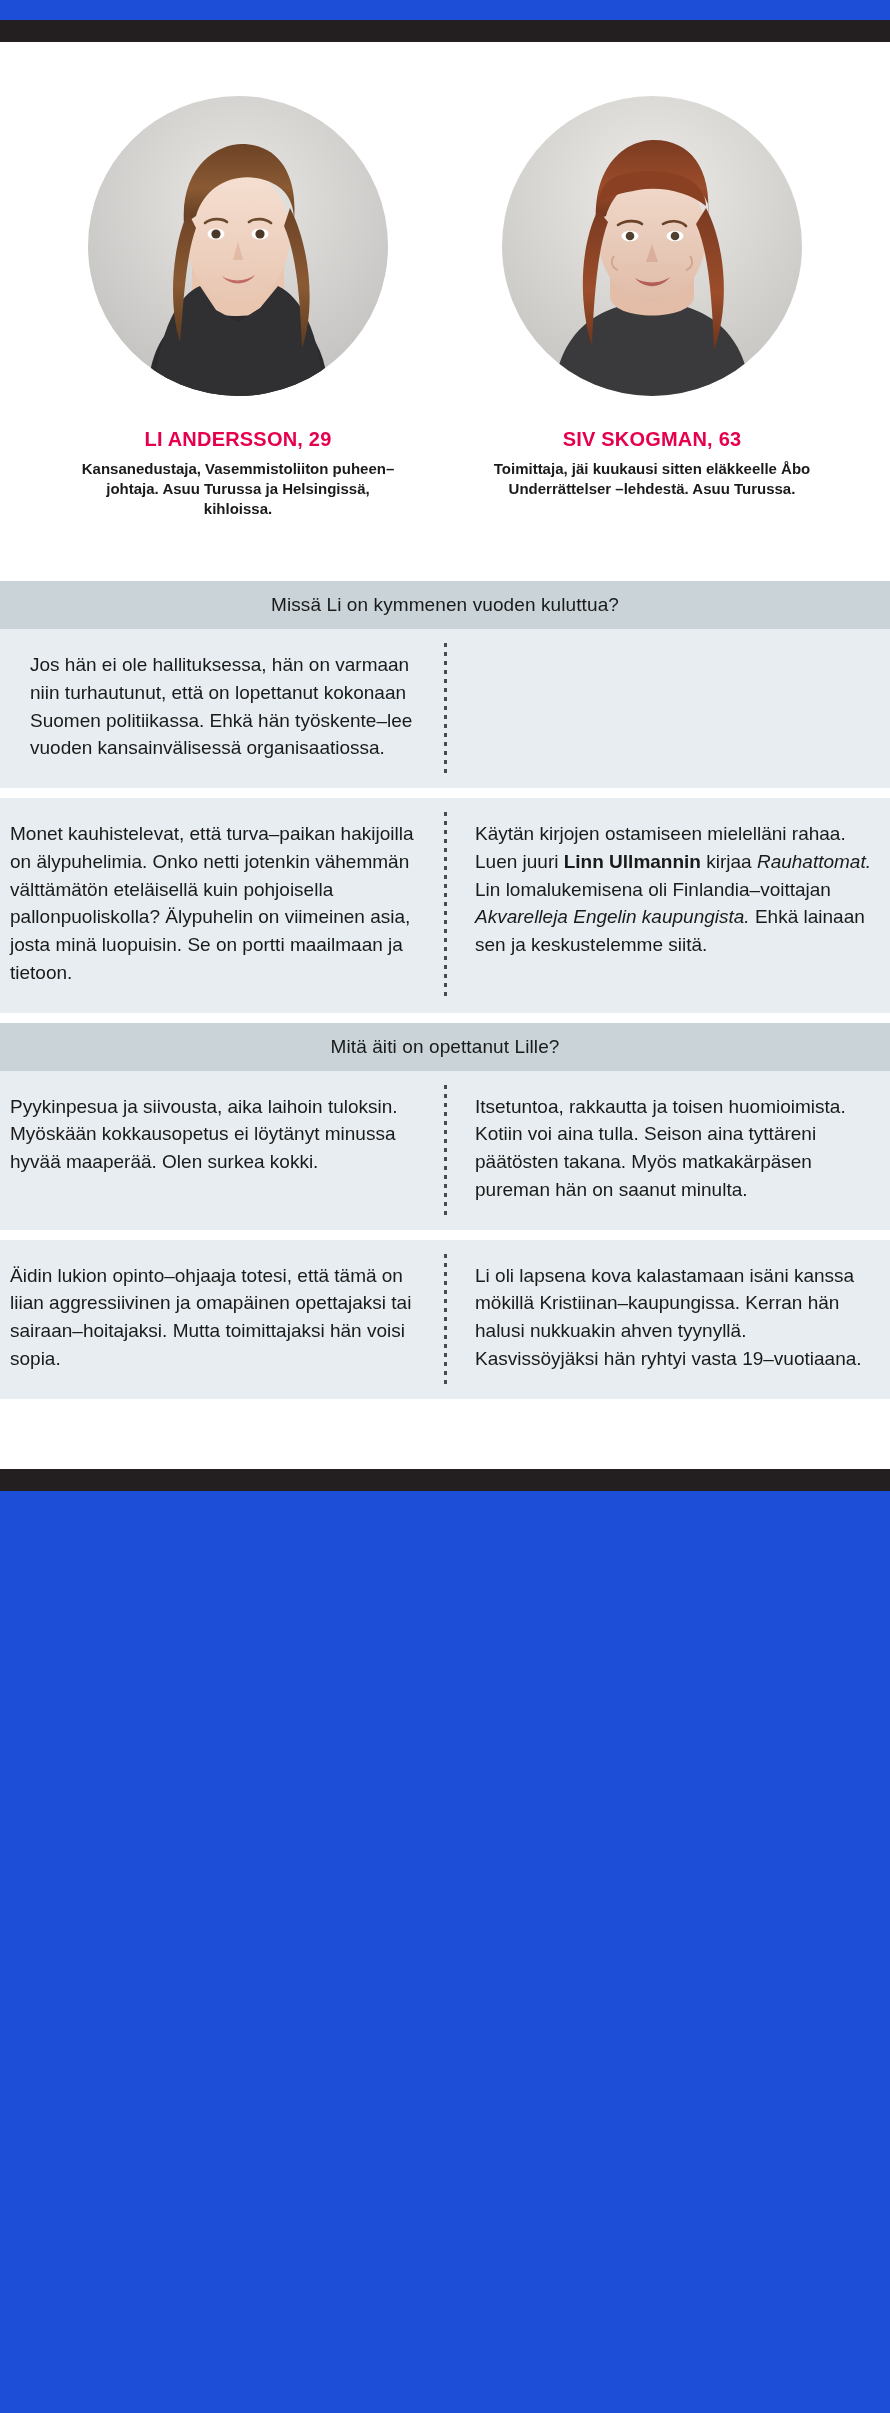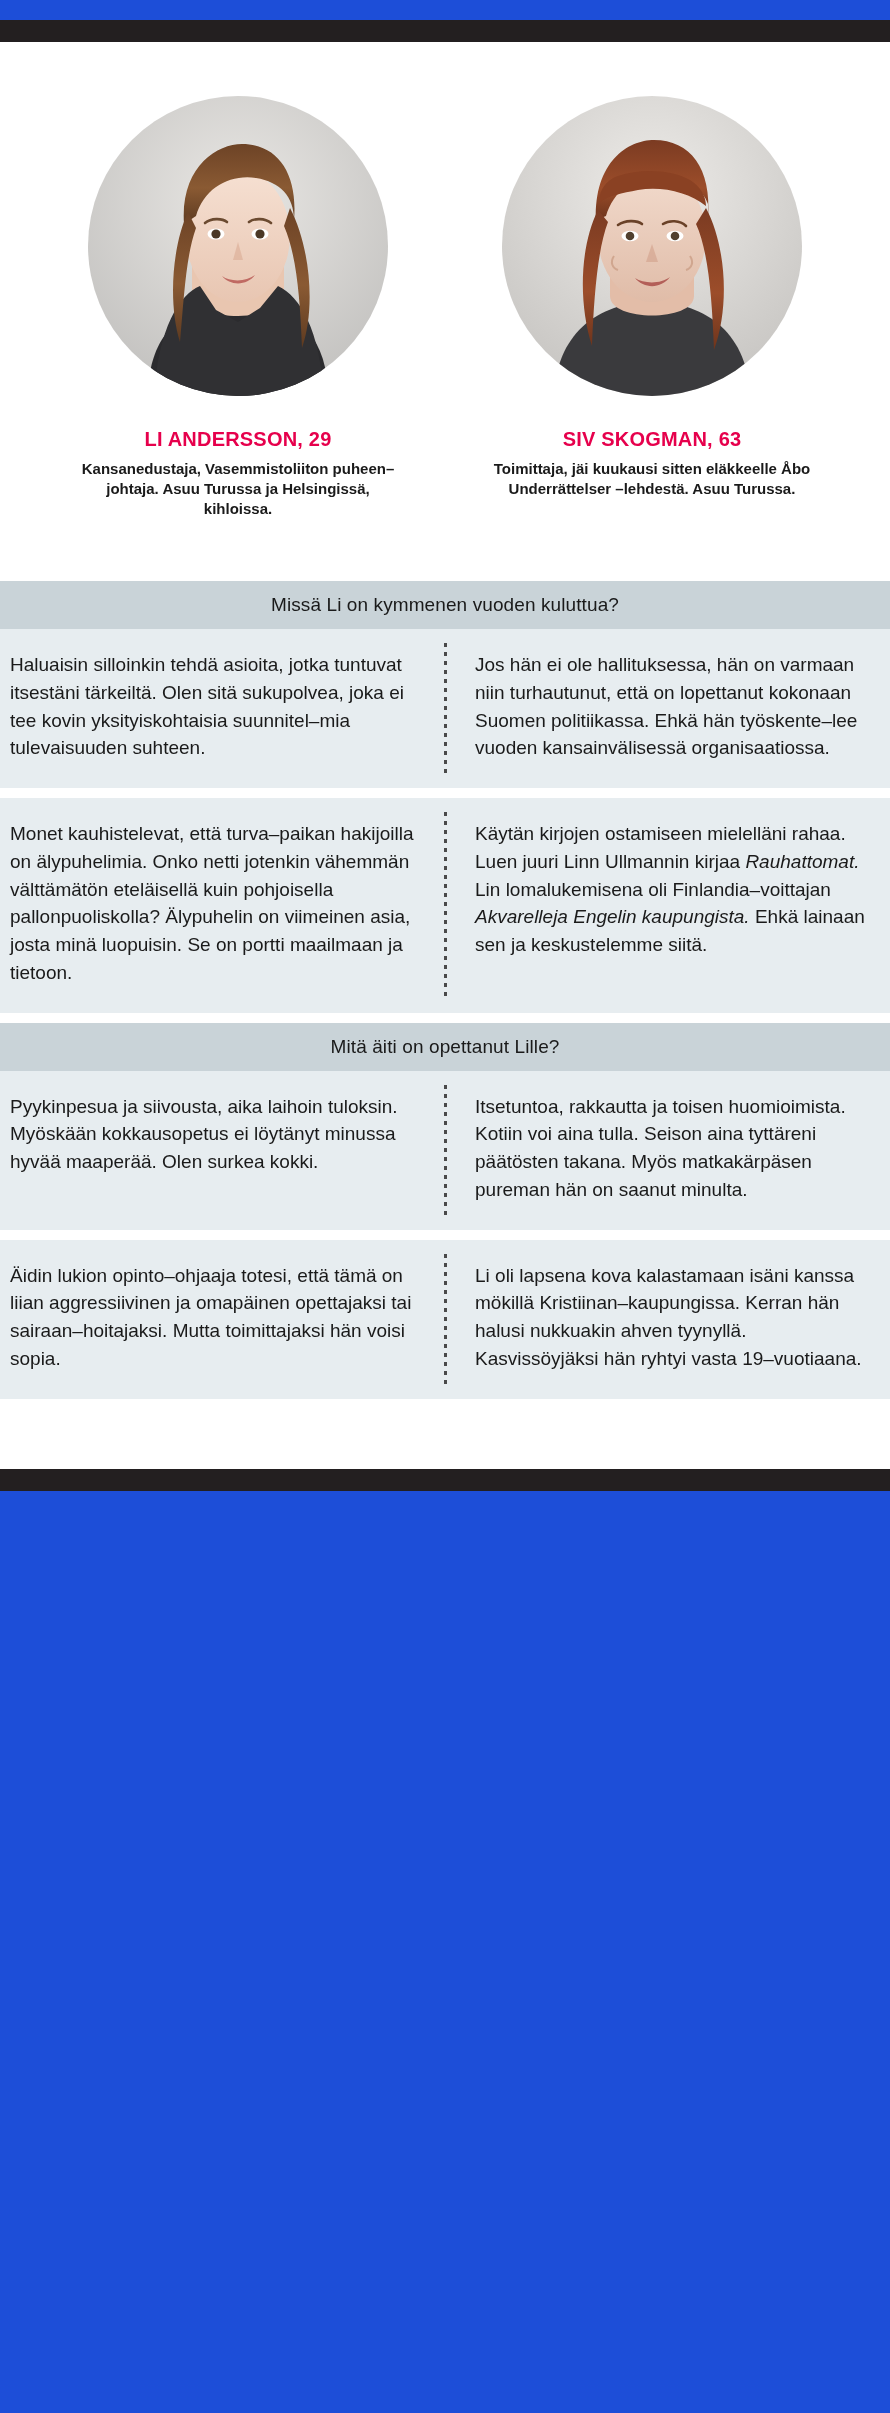--- a/index.html
+++ b/index.html
@@ -103,21 +103,21 @@
     position: absolute;
     left: 444px;
     top: 14px;
     bottom: 14px;
     width: 3px;
     background-image: linear-gradient(to bottom, #4a4a4a 50%, rgba(255,255,255,0) 0%);
     background-size: 3px 9px;
     background-repeat: repeat-y;
   }
   .gap { height: 10px; background: #ffffff; }
-  .bold { font-weight: normal; margin-top: 45px; }
+  .bold { font-weight: bold; margin-top: 45px; }
   .ital { font-style: italic; }
   .tail { height: 70px; background: #ffffff; }
 </style>
 </head>
 <body>
 
 <div class="page">
   <div class="sheet">
 
     <div class="bar-top"></div>
@@ -205,21 +205,20 @@
         <div class="pname">SIV SKOGMAN, 63</div>
         <div class="pdesc">Toimittaja, jäi kuukausi sitten eläkkeelle Åbo Underrättelser –lehdestä. Asuu Turussa.</div>
       </div>
 
     </div>
 
     <div class="spacer-after-portraits"></div>
 
     <div class="qheader">Missä Li on kymmenen vuoden kuluttua?</div>
     <div class="answers">
-      <div class="col left">Haluaisin silloinkin tehdä asioita, jotka tuntuvat itsestäni tärkeiltä. Olen sitä sukupolvea, joka ei tee kovin yksityiskohtaisia suunnitel–mia tulevaisuuden suhteen.</div>
       <div class="divider"></div>
       <div class="col right">Jos hän ei ole hallituksessa, hän on varmaan niin turhautunut, että on lopettanut kokonaan Suomen politiikassa. Ehkä hän työskente–lee vuoden kansainvälisessä organisaatiossa.</div>
     </div>
     <div class="gap"></div>
 
     <div class="answers">
       <div class="col left">Monet kauhistelevat, että turva–paikan hakijoilla on älypuhelimia. Onko netti jotenkin vähemmän välttämätön eteläisellä kuin pohjoisella pallonpuoliskolla? Älypuhelin on viimeinen asia, josta minä luopuisin. Se on portti maailmaan ja tietoon.</div>
       <div class="divider"></div>
       <div class="col right" id="rich-right-2"><span>Käytän kirjojen ostamiseen mielelläni rahaa. Luen juuri </span><span class="bold">Linn Ullmannin</span><span> kirjaa </span><span class="ital">Rauhattomat.</span><span> Lin lomalukemisena oli Finlandia–voittajan </span><span class="ital">Akvarelleja Engelin kaupungista.</span><span> Ehkä lainaan sen ja keskustelemme siitä.</span></div>
     </div>

